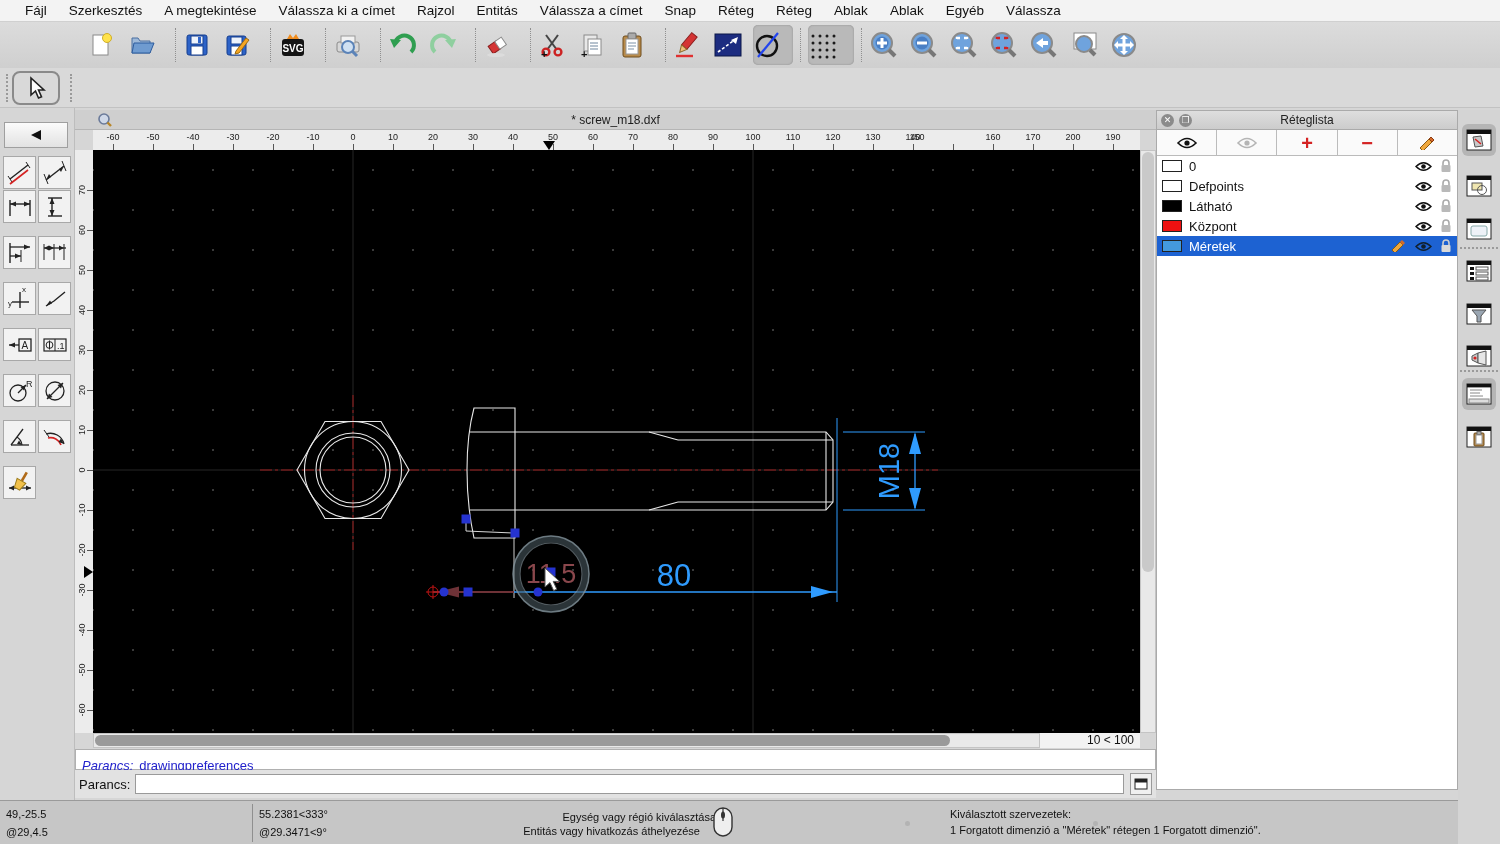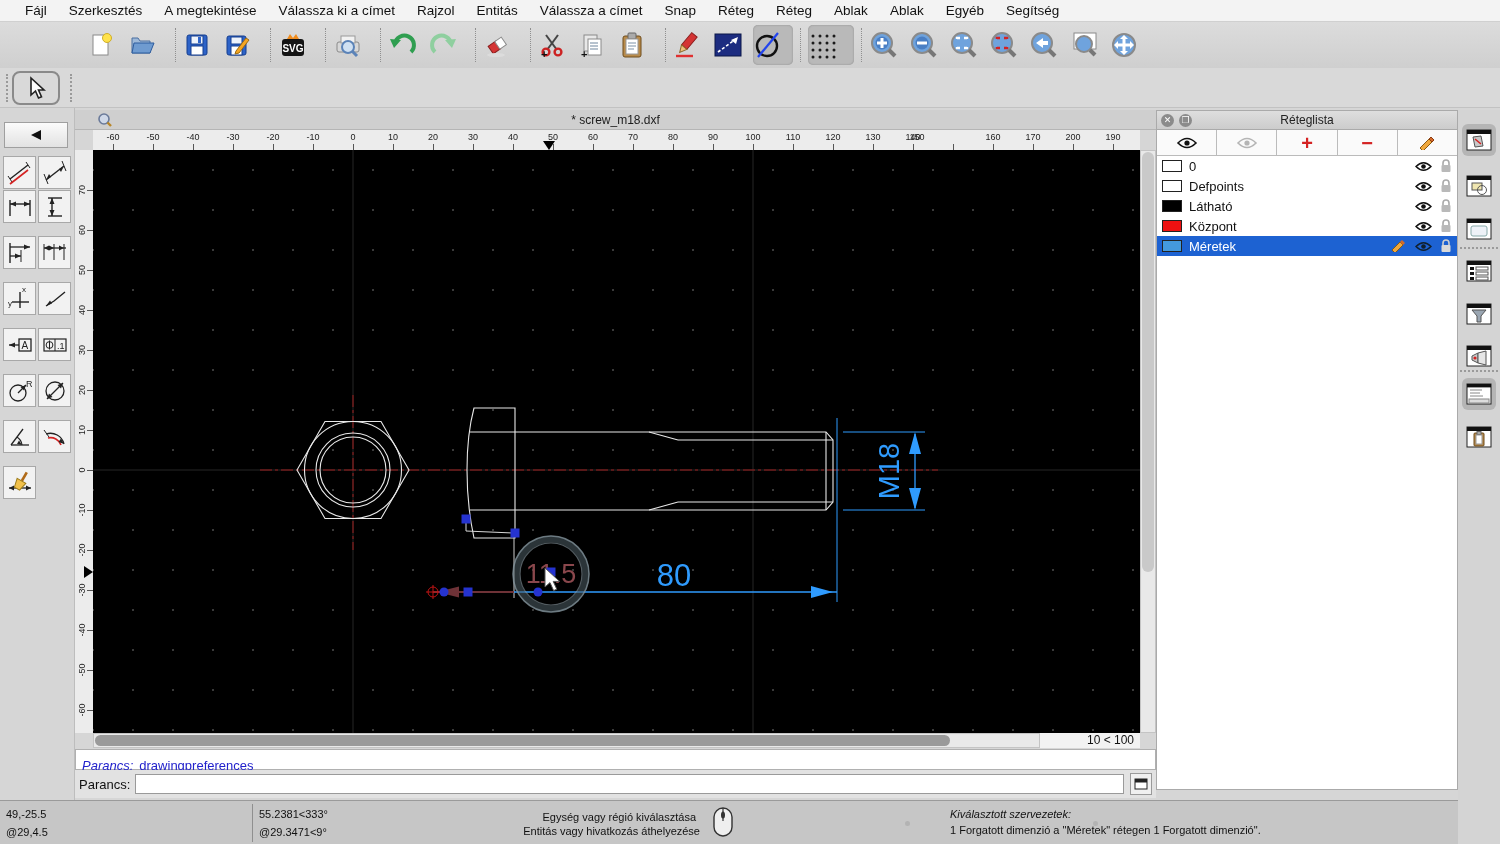--- a/index.html
+++ b/index.html
@@ -112,21 +112,21 @@
     <span class="menu-item">Válassza ki a címet</span>
     <span class="menu-item">Rajzol</span>
     <span class="menu-item">Entitás</span>
     <span class="menu-item">Válassza a címet</span>
     <span class="menu-item">Snap</span>
     <span class="menu-item">Réteg</span>
     <span class="menu-item">Réteg</span>
     <span class="menu-item">Ablak</span>
     <span class="menu-item">Ablak</span>
     <span class="menu-item">Egyéb</span>
-    <span class="menu-item">Segítség</span>
+    <span class="menu-item">Válassza</span>
   </div>
 
 <div class="abs toolbar">
   <div class="tb-btn">
     <svg width="28" height="28">
         <rect x="5" y="4" width="15" height="20" fill="#fff" stroke="#8a8a8a"></rect>
         <path d="M16,4 L20,8 L16,8 Z" fill="#ddd" stroke="#8a8a8a"></path>
         <circle cx="19" cy="7" r="4.5" fill="#ffe24a" stroke="#cfae2a"></circle>
       </svg>
   </div>
@@ -671,29 +671,29 @@
       </svg>
   </div>
 </div>
 
 <div class="abs statusbar">
   <div class="sb-line" style="left:6px; top:7px;">49,-25.5</div>
   <div class="sb-line" style="left:6px; top:25px;">@29,4.5</div>
   <div class="sb-div" style="left:252px;"></div>
   <div class="sb-line" style="left:259px; top:7px;">55.2381&lt;333°</div>
   <div class="sb-line" style="left:259px; top:25px;">@29.3471&lt;9°</div>
-  <div class="sb-line" style="left:256px; top:10px; width:440px; text-align:right;">Egység vagy régió kiválasztása</div>
+  <div class="sb-line" style="left:276px; top:10px; width:440px; text-align:right;">Egység vagy régió kiválasztása</div>
   <div class="sb-line" style="left:260px; top:24px; width:440px; text-align:right;">Entitás vagy hivatkozás áthelyezése</div>
   <svg class="abs" style="left:712px; top:5px;" width="22" height="32">
     <rect x="2" y="2" width="18" height="28" rx="9" fill="#efefef" stroke="#333" stroke-width="1.4"></rect>
     <line x1="11" y1="2" x2="11" y2="15" stroke="#333" stroke-width="1.2"></line>
     <ellipse cx="11" cy="9" rx="2" ry="3.5" fill="#333"></ellipse>
   </svg>
   <div class="sb-dot" style="left:905px; top:20px;"></div>
-  <div class="sb-line" style="left:950px; top:7px;font-style:italic;">Kiválasztott szervezetek:</div>
+  <div class="sb-line" style="left:950px; top:7px;">Kiválasztott szervezetek:</div>
   <div class="sb-line" style="left:950px; top:23px;">1 Forgatott dimenzió a "Méretek" rétegen 1 Forgatott dimenzió".</div>
   <div class="sb-dot" style="left:1093px; top:20px;"></div>
 </div>
 
 <div class="abs layer-panel">
   <div class="lp-titlebar">
     <div class="lp-circle-btn">✕</div>
     <div class="lp-circle-btn">❐</div>
     <span class="lp-title">Réteglista</span>
   </div>

